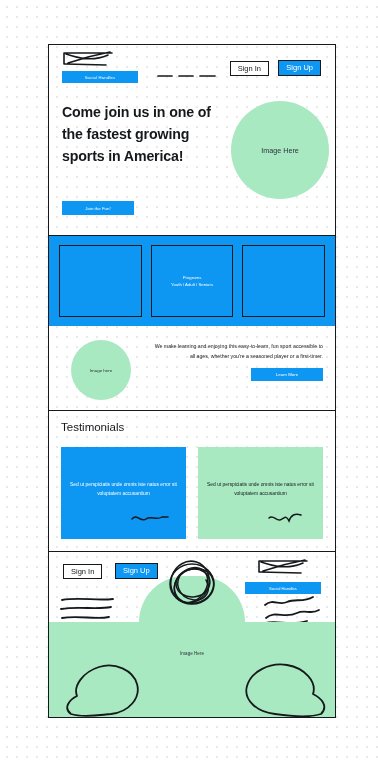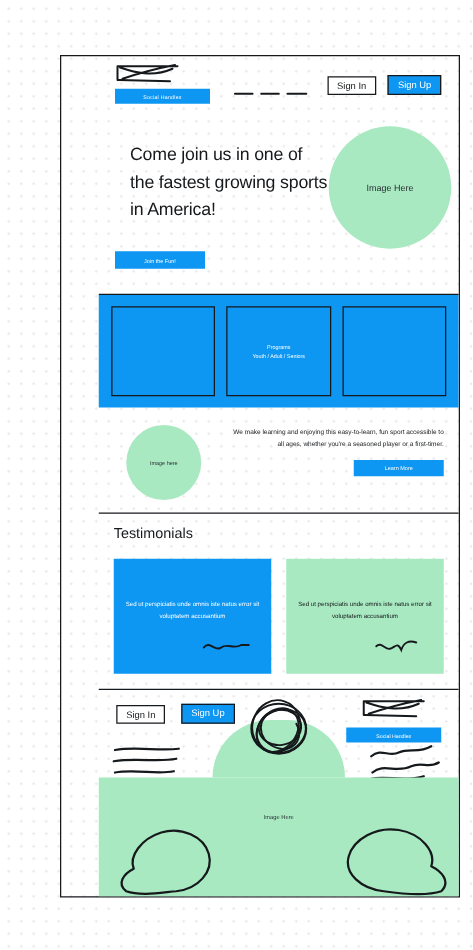--- a/index.html
+++ b/index.html
@@ -6,24 +6,23 @@
   body{
     width:378px;height:760px;overflow:hidden;
     background-color:#ffffff;
     background-image:radial-gradient(circle, #e9e9ea 1px, transparent 1.1px);
     background-size:10px 10px;
     background-position:2px 2px;
     font-family:"Liberation Sans", sans-serif;
     position:relative;
   }
   .frame{
-    position:absolute;left:48px;top:44px;width:320px;height:674px;
+    position:absolute;left:48px;top:44px;width:288px;height:674px;
     background:transparent;border:1.6px solid #16191c;box-sizing:border-box;
     overflow:hidden;
-    padding-left:30px;
   }
   .sec{position:relative;box-sizing:border-box;}
   .divider{height:0;border-bottom:1.4px solid #16191c;}
 
   
   .header{height:46px;padding:6px 10px 0 10px;}
   .logo-sketch{position:absolute;left:13px;top:5px;}
   .social-btn{
     position:absolute;left:13px;top:26px;width:76px;height:12px;
     background:#0d96f2;color:#ffffff;font-size:4.2px;letter-spacing:.2px;
@@ -37,21 +36,21 @@
   }
   .btn-signup{
     position:absolute;right:14px;top:15px;
     background:#0d96f2;border:1.4px solid #16191c;color:#ffffff;
     font-size:7.5px;padding:3px 7px;line-height:1;
   }
 
   
   .hero{height:144px;padding:10px 12px 0 13px;}
   .hero h1{
-    margin:12px;font-size:14.2px;font-weight:400;color:#16191c;line-height:1.55;
+    margin:0;font-size:14.2px;font-weight:700;color:#16191c;line-height:1.55;
     width:160px;letter-spacing:-.15px;
   }
   .hero-cta{
     position:absolute;left:13px;top:110px;width:72px;height:14px;
     background:#0d96f2;color:#fff;font-size:4.4px;
     display:flex;align-items:center;justify-content:center;
   }
   .hero-circle{
     position:absolute;right:6px;top:10px;width:98px;height:98px;border-radius:50%;
     background:#a8e9c1;display:flex;align-items:center;justify-content:center;

